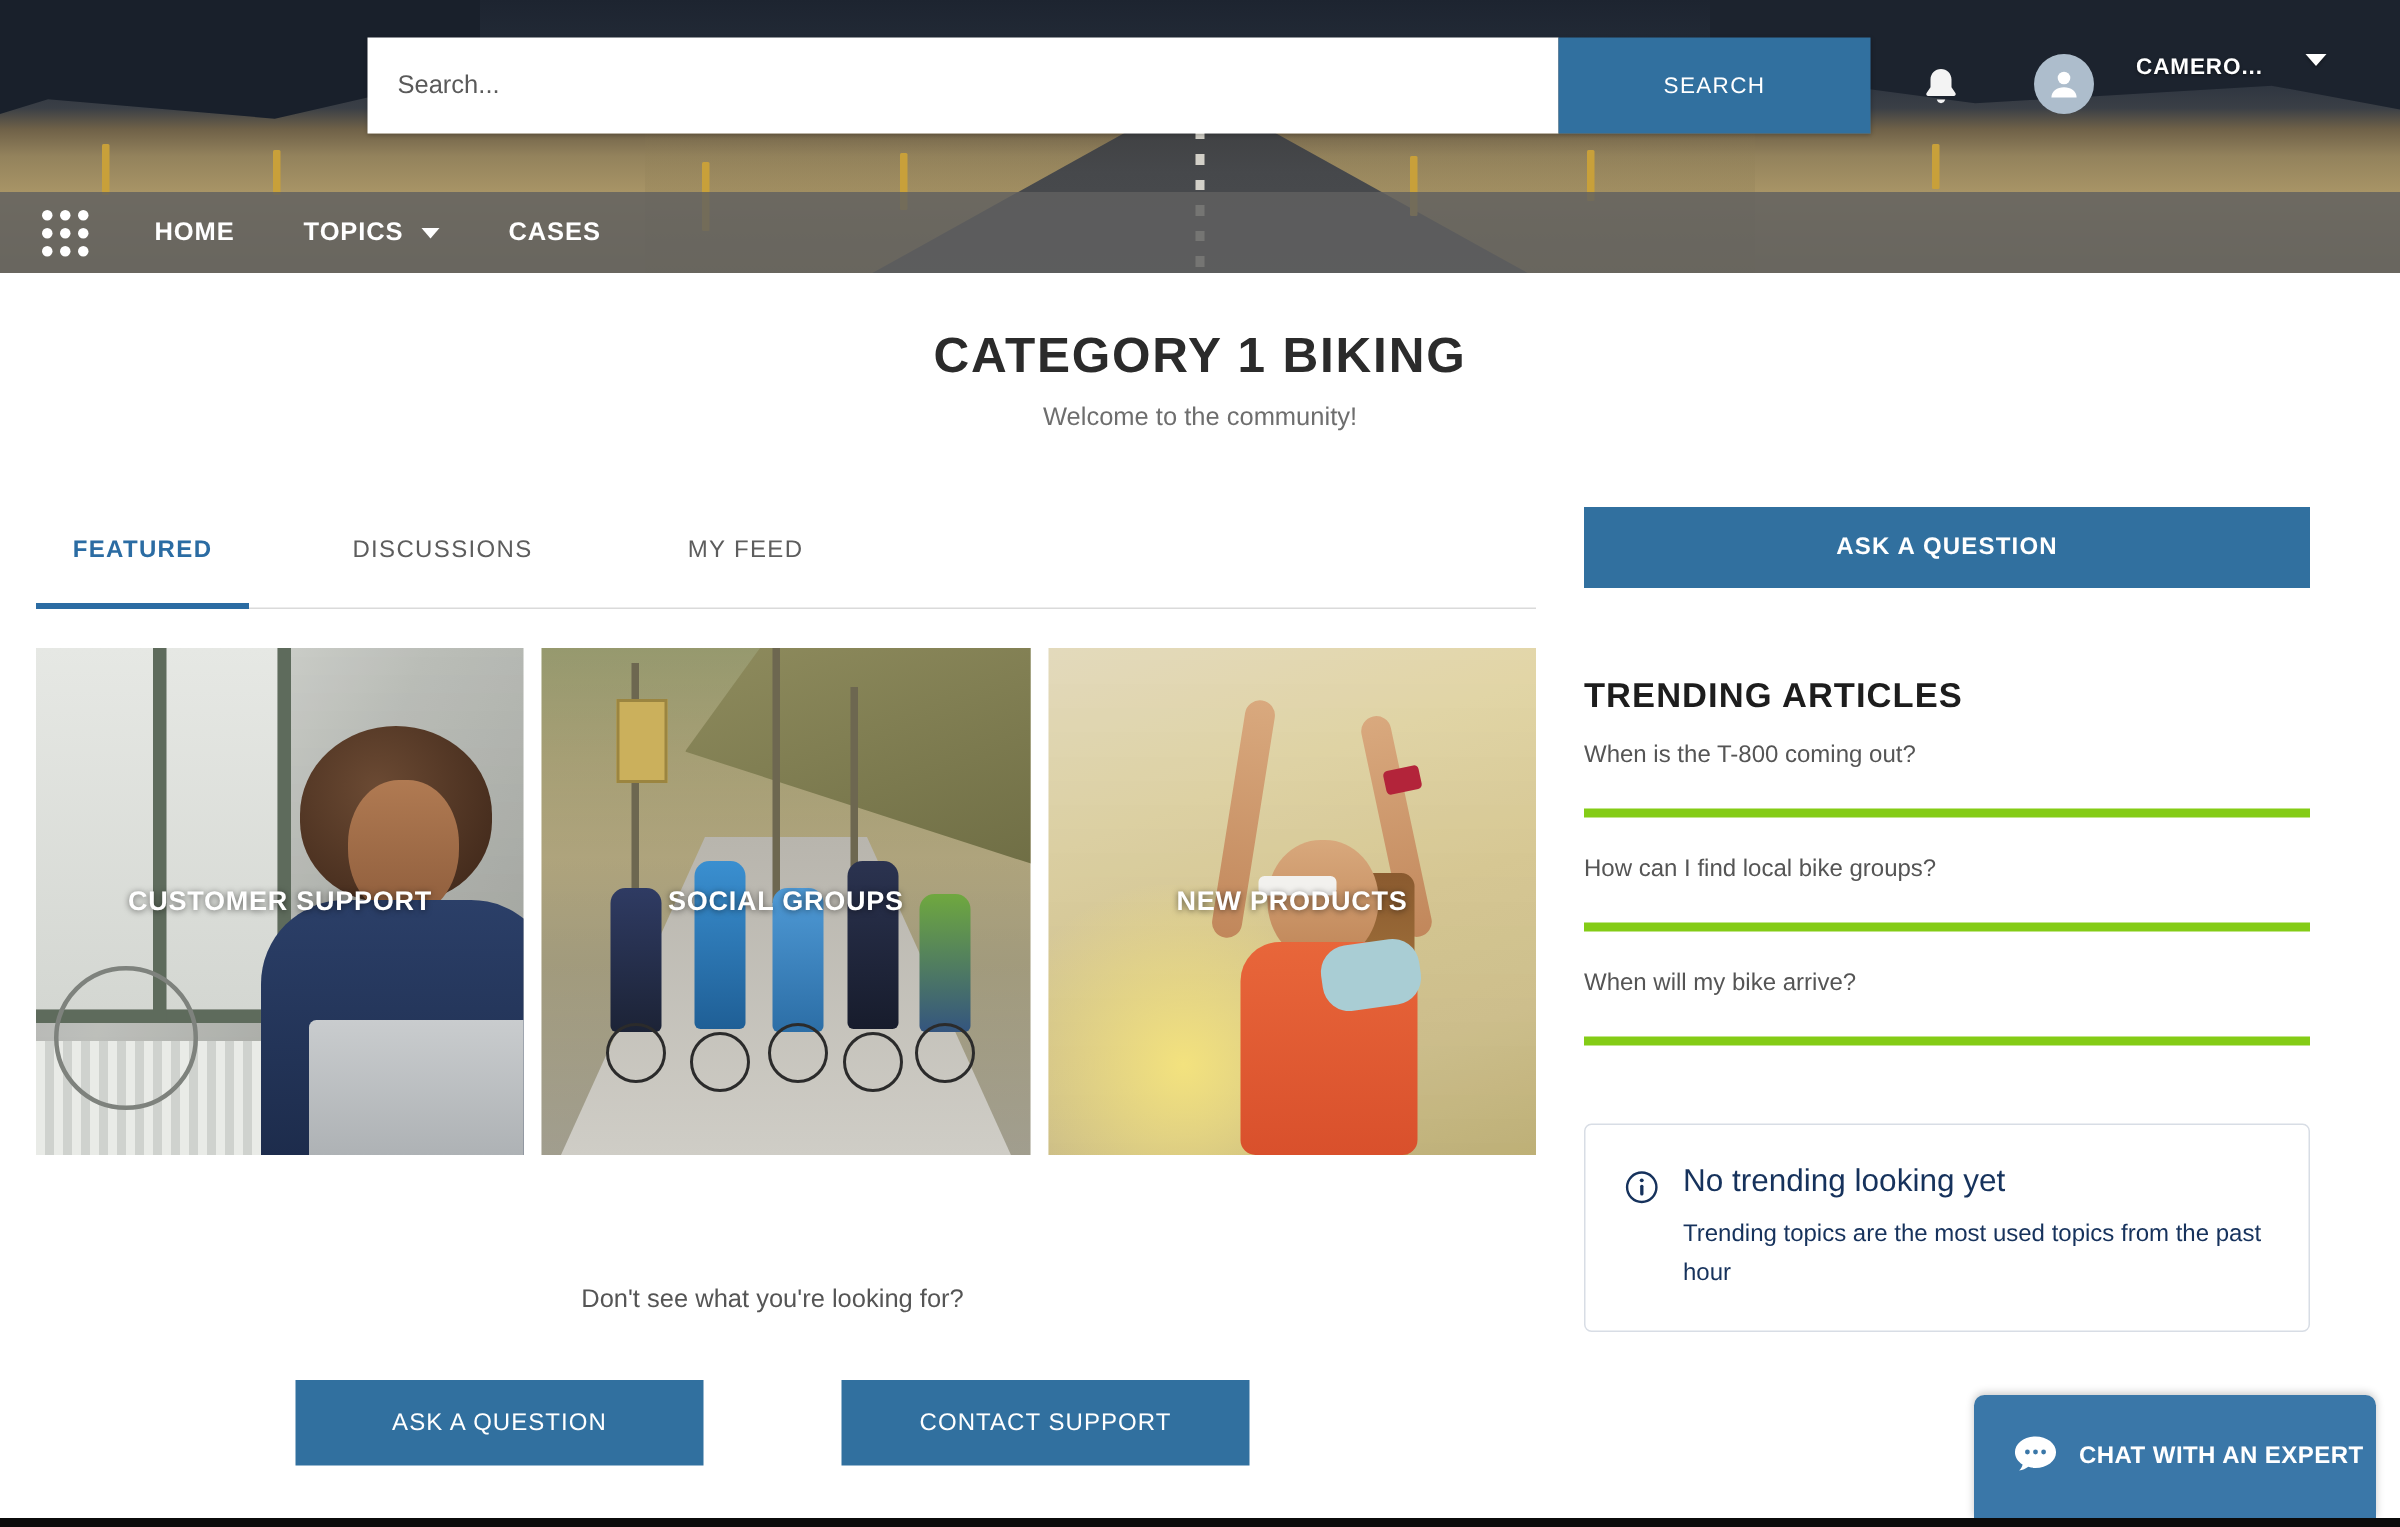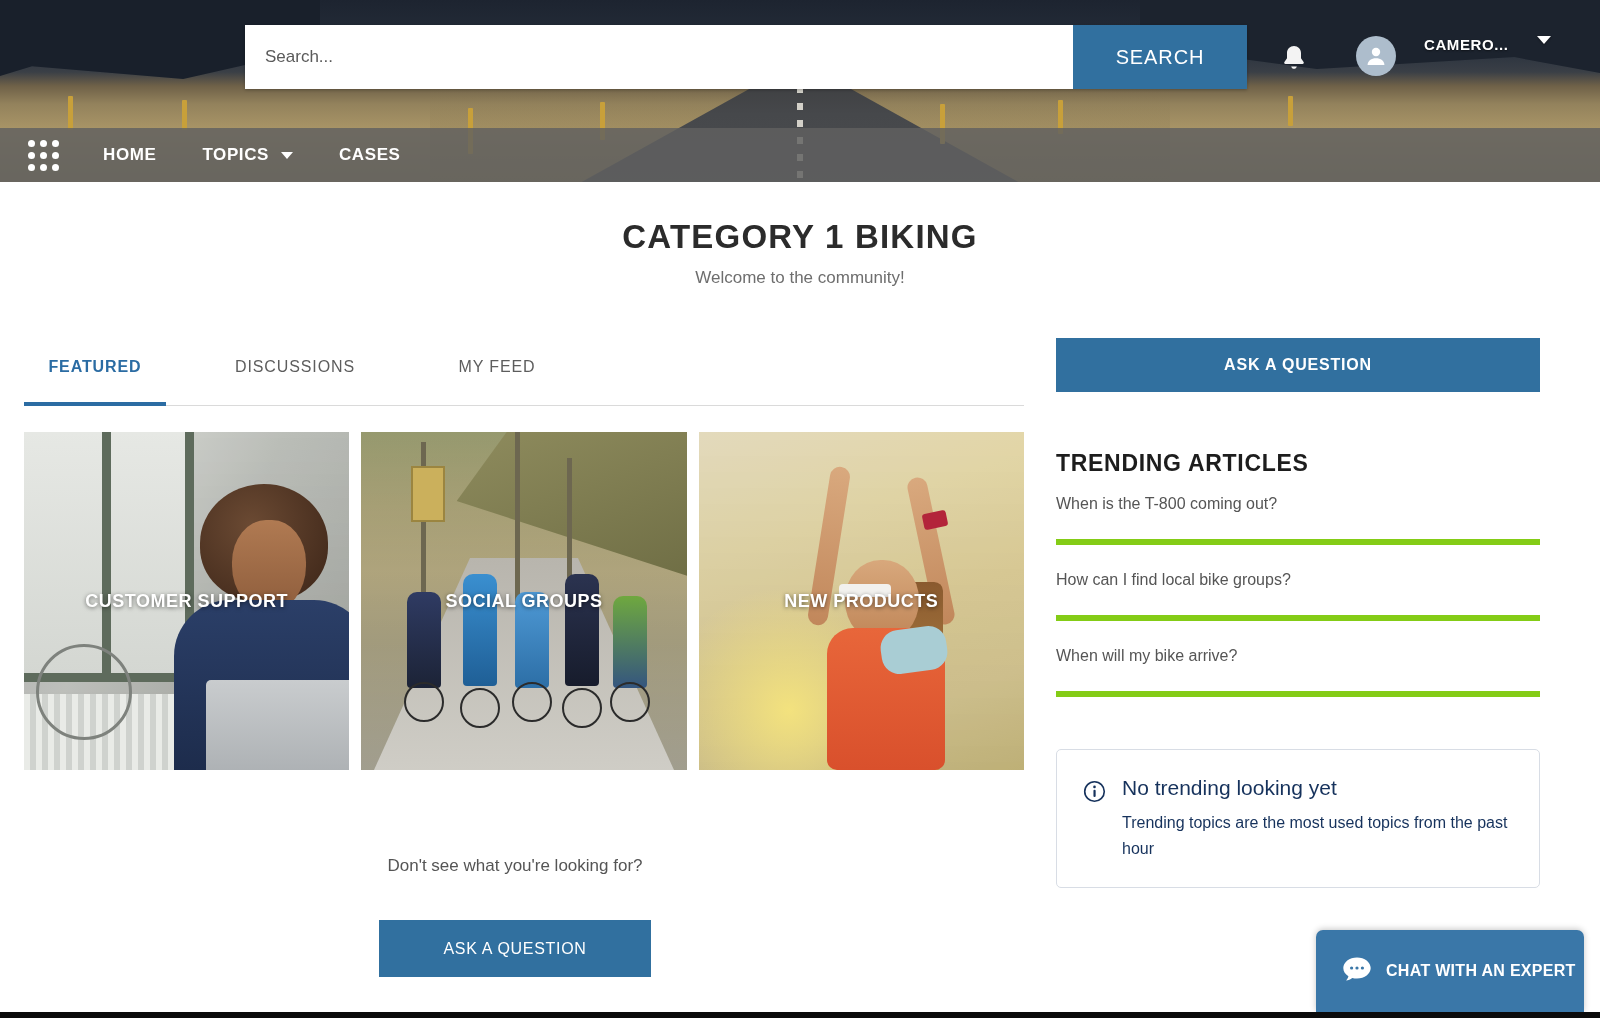--- a/index.html
+++ b/index.html
@@ -88,25 +88,25 @@
     border: none;
     outline: none;
     background: #fff;
     font-size: 17px;
     color: #444;
     padding: 0 20px;
     font-family: "Liberation Sans", sans-serif;
   }
   .search-input::placeholder { color: #5a5a5a; }
   .search-btn {
-    width: 174px;
+    width: 208px;
     background: #31709f;
     border: none;
     color: #fff;
-    font-size: 20px;
+    font-size: 15px;
     letter-spacing: .9px;
     font-weight: 400;
     cursor: pointer;
     font-family: "Liberation Sans", sans-serif;
   }
 
   
   .hdr-right {
     position: absolute;
     left: 1272px; top: 36px;
@@ -599,20 +599,21 @@
       <div class="scarf"></div>
       <div class="card-label">NEW PRODUCTS</div>
     </div>
 
   </div>
 </div>
 
 <div class="cta-note">Don't see what you're looking for?</div>
 <div class="cta-row">
   <button class="cta-btn">ASK A QUESTION</button>
+  <button class="cta-btn">CONTACT SUPPORT</button>
 </div>
 
 <div class="side">
   <button class="ask-btn">ASK A QUESTION</button>
 
   <div class="side-h">TRENDING ARTICLES</div>
 
   <div class="art-list">
     <div class="art">When is the T-800 coming out?</div>
     <div class="art">How can I find local bike groups?</div>

